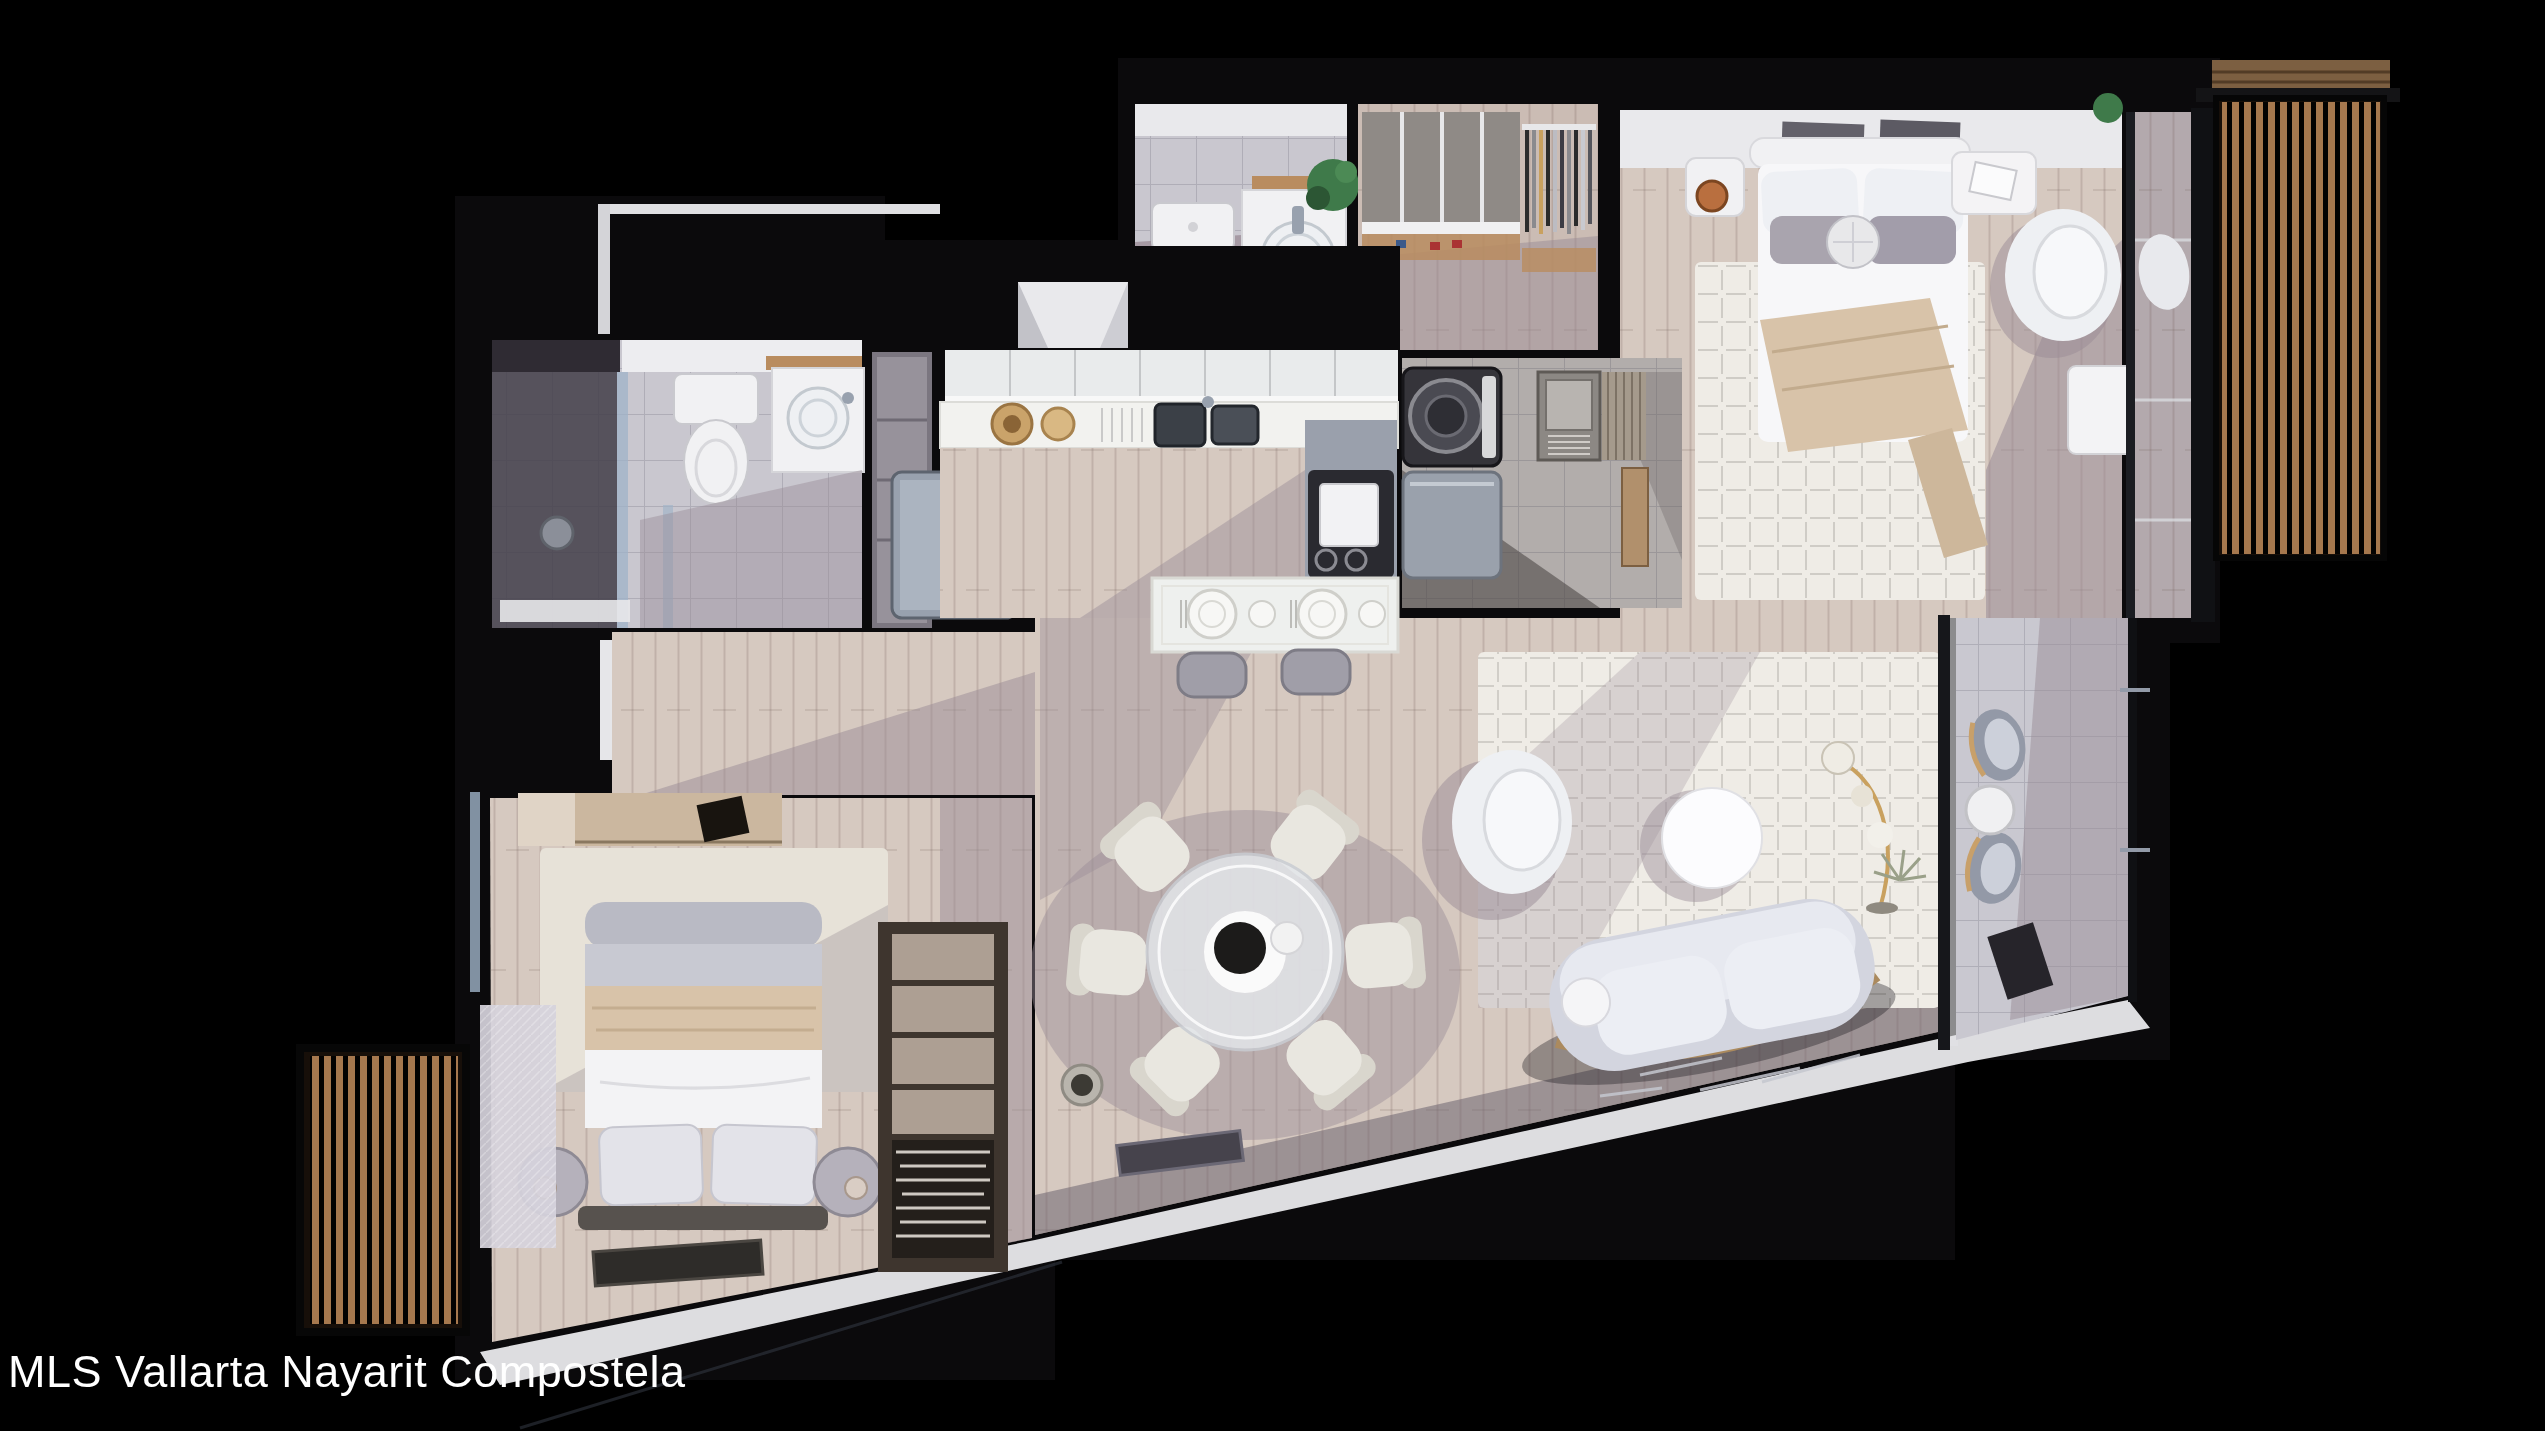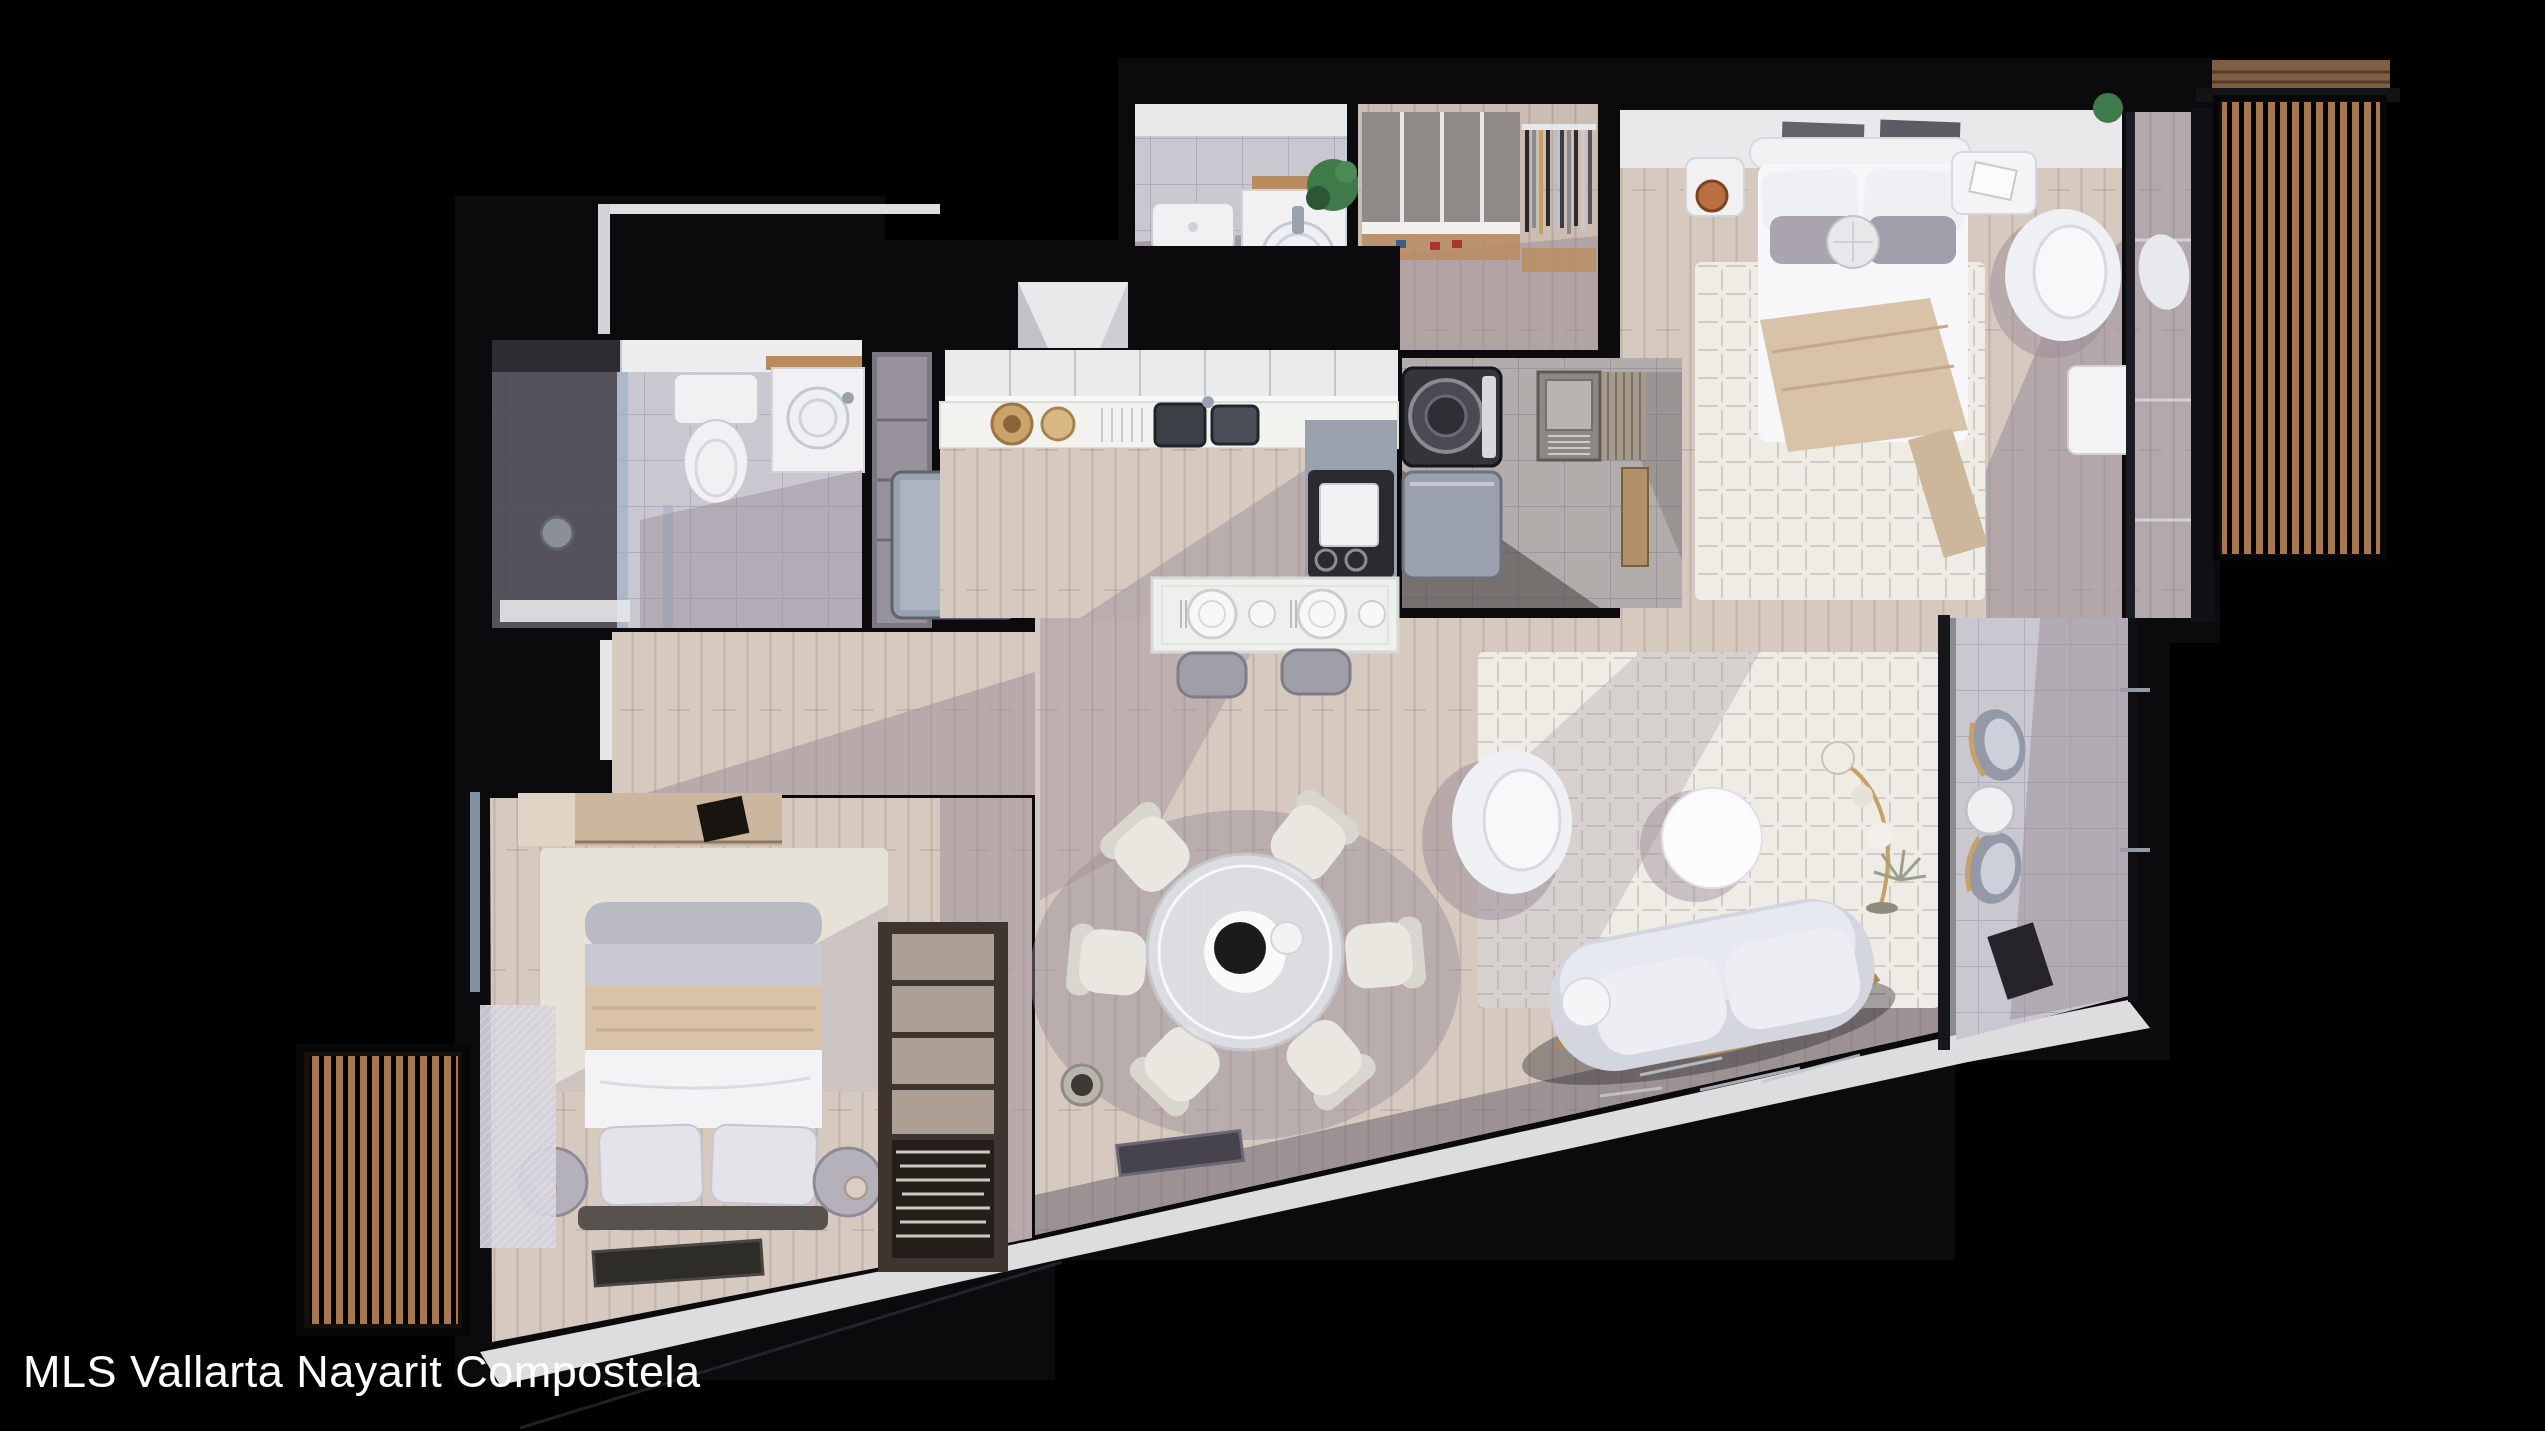--- a/index.html
+++ b/index.html
@@ -1,20 +1,20 @@
 <!DOCTYPE html>
 <html style="--background: #000000; --watermark-text: #ffffff; --wall: #0b0a0c; --wood-floor: #d6c9c0; --wood-floor-deep: #cbbcb4; --floor-shadow: #998b96; --white-surface: #f1f1f3; --white-wall: #e9e9ec; --tile-light: #c9c7cf; --tile-dark: #56525c; --slat-wood: #a6784e; --slat-base: #170f09; --rug: #efece6; --rug-bedroom: #e7e2d8; --sofa: #d3d5df; --cushion: #eceef4; --blanket: #d8c3a9; --bench-dark: #57524e; --wardrobe-dark: #3e352e; --box-beige: #ad9f93; --steel: #98a1ae; --appliance-dark: #35343a; --copper: #b96f3f; --plant-green: #3f7a4a; --glass: #9fb3c8; --counter-wood: #b98c5f; --stone: #c9c8d0; --exterior-band: #dddde0;"><head>
 <meta charset="utf-8">
 <style>
   html,body{margin:0;padding:0;background:#000;}
   .stage{position:relative;width:2545px;height:1431px;overflow:hidden;background:var(--background,#000);}
   .plan{position:absolute;left:0;top:0;}
   .watermark{position:absolute;left:8px;top:1346px;z-index:5;
     font-family:"Liberation Sans",sans-serif;font-size:45px;font-weight:400;
-    color:var(--watermark-text,#fff);letter-spacing:.5px;white-space:nowrap;margin-left:15px;}
+    color:var(--watermark-text,#fff);letter-spacing:.5px;white-space:nowrap;}
 </style>
 </head>
 <body>
 
 <div class="stage">
 <svg class="plan" width="2545" height="1431" viewBox="0 0 2545 1431">
 <defs>
   <pattern id="wood" width="46" height="260" patternUnits="userSpaceOnUse">
     <path d="M11.5 0V260M34.5 0V260" stroke="rgba(112,92,88,.22)" stroke-width="2"></path>
     <path d="M0 70H23M23 190H46" stroke="rgba(112,92,88,.16)" stroke-width="2"></path>

